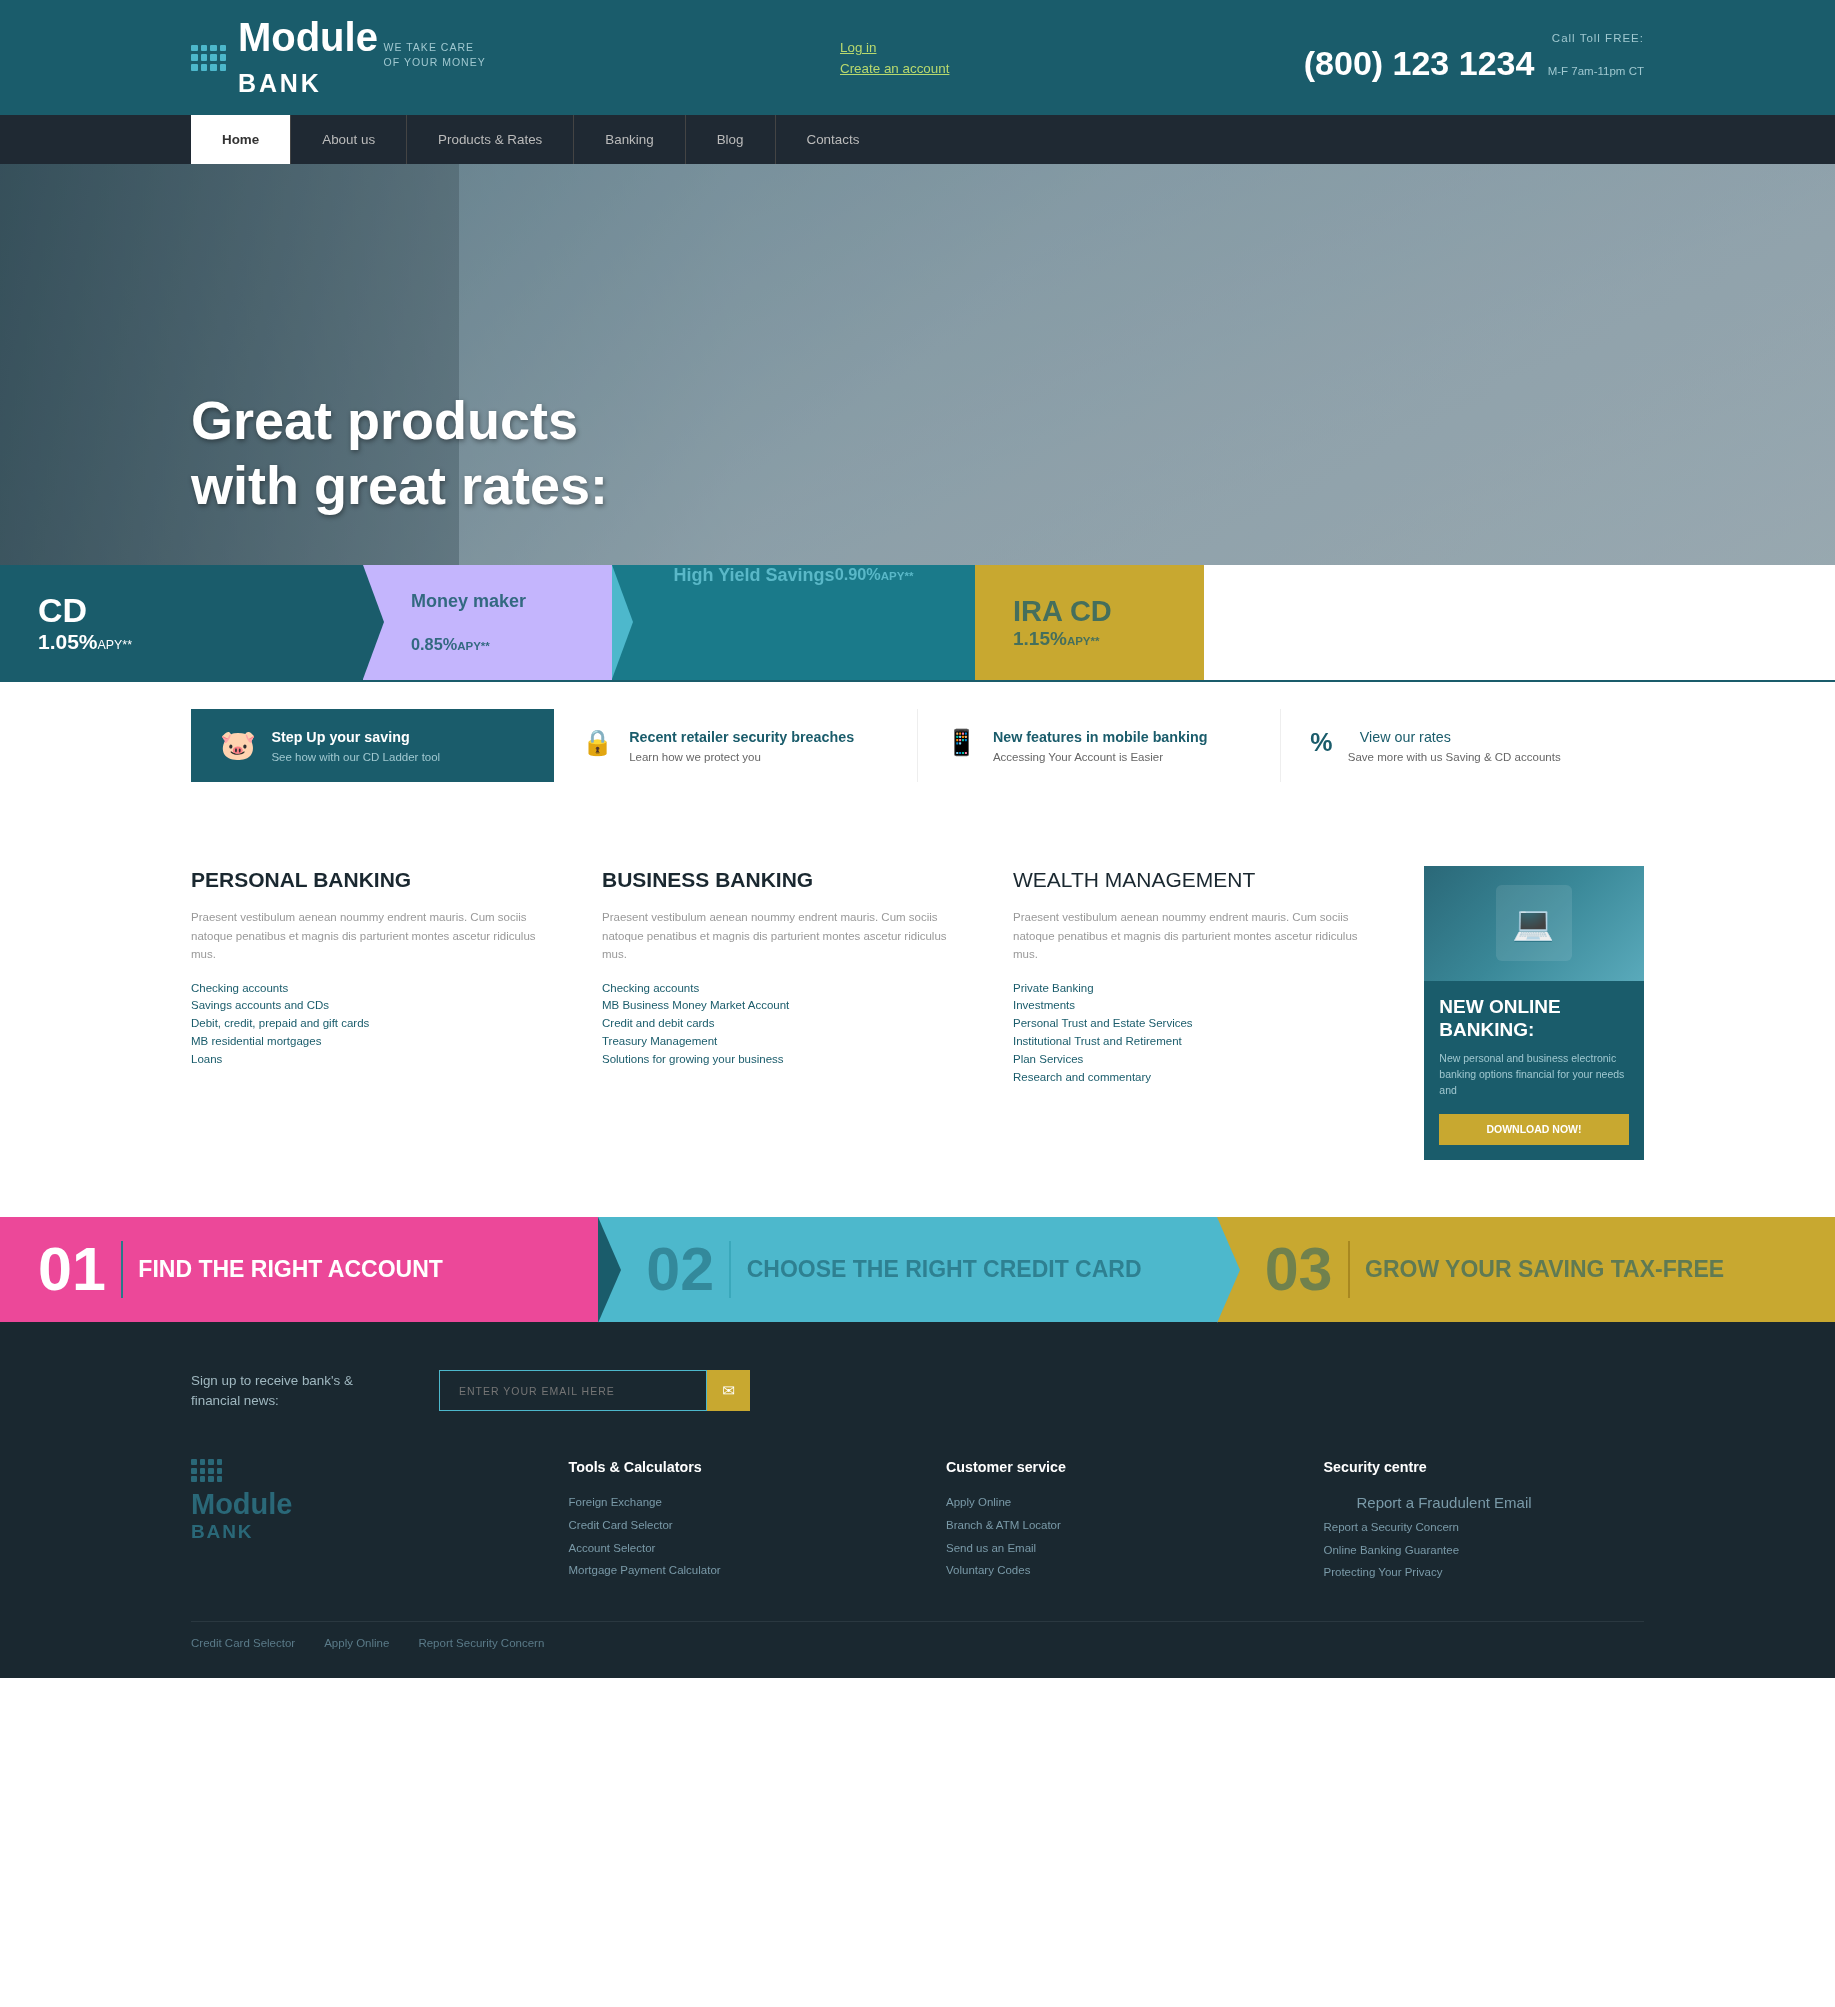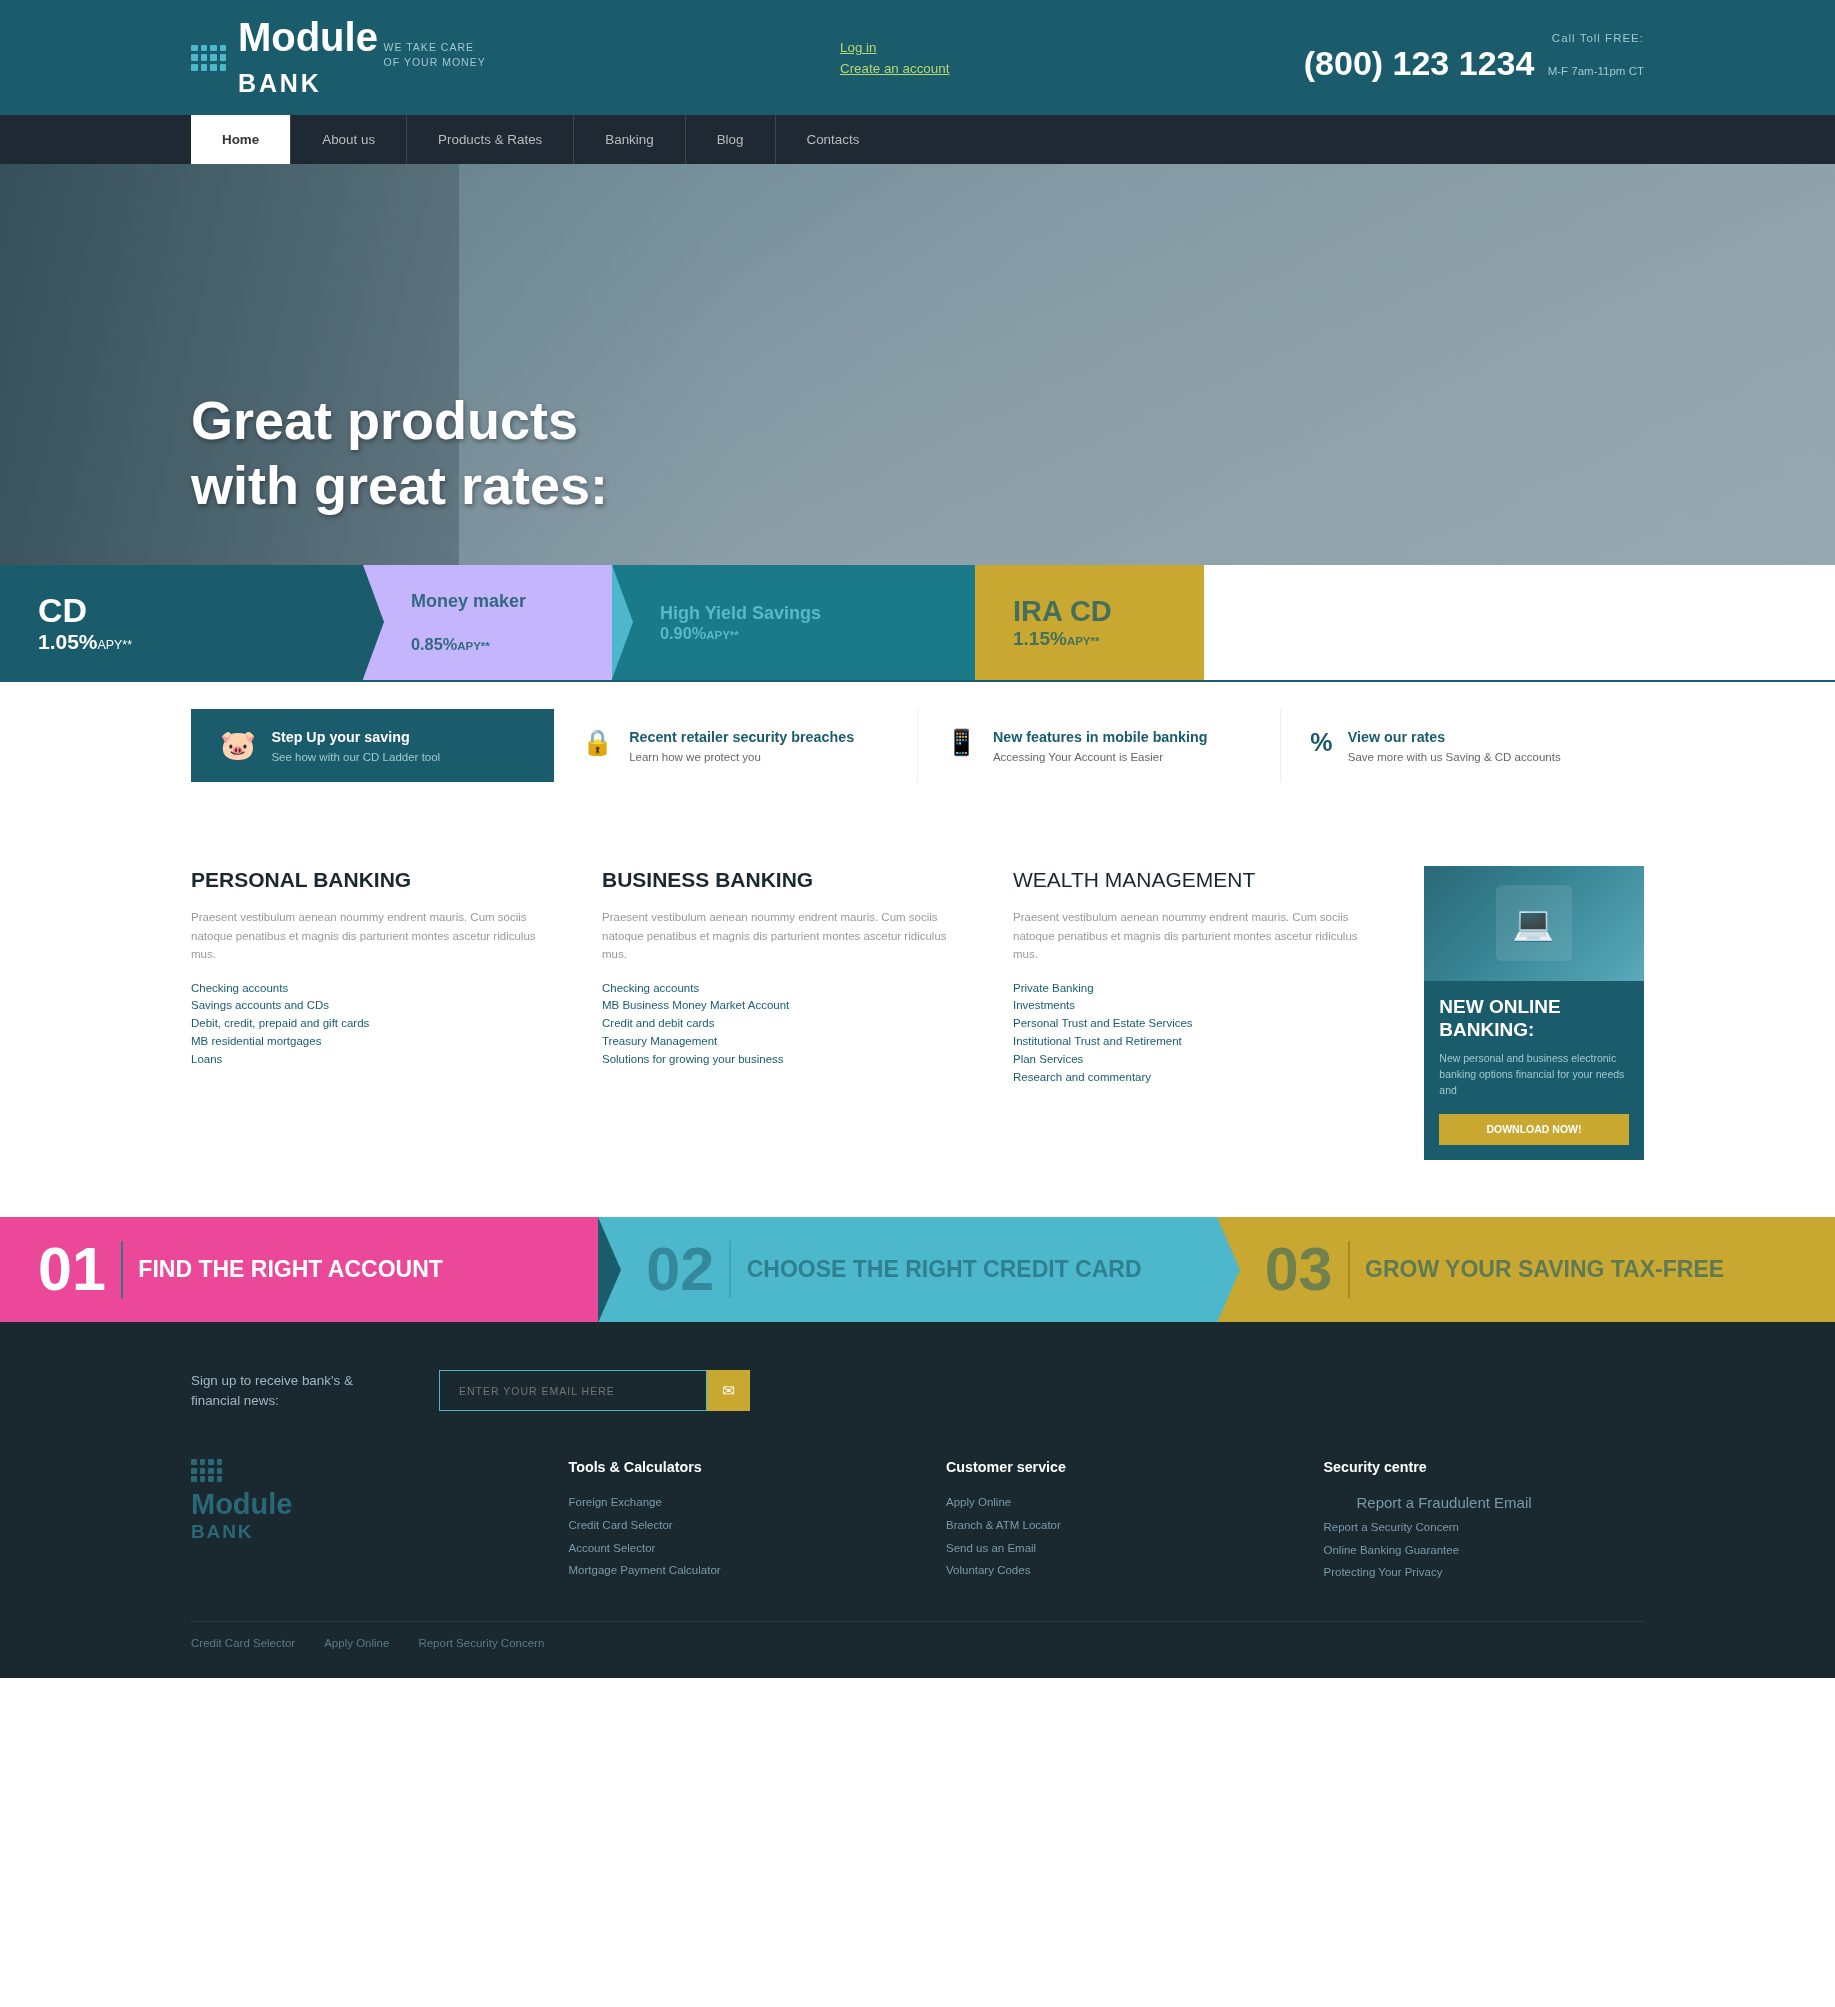--- a/index.html
+++ b/index.html
@@ -74,21 +74,21 @@
   <div style="background:#1a5c6b;color:#fff;padding:0 38px;width:363px;display:flex;flex-direction:column;justify-content:center;position:relative;z-index:5;">
     <div style="font-size:34px;font-weight:bold;color:#fff;">CD</div>
     <div style="font-size:21px;font-weight:bold;color:#fff;"><span>1.05%</span><span style="font-size:12.4px;font-weight:normal;">APY**</span></div>
     <div style="position:absolute;right:-21px;top:0;width:0;height:0;border-top:57px solid transparent;border-bottom:57px solid transparent;border-left:21px solid #1a5c6b;z-index:10;"></div>
   </div>
   <div style="background:#c4b5fd;padding:0 48px;width:249px;display:flex;flex-direction:column;justify-content:center;position:relative;z-index:4;gap:23px;">
     <div style="font-size:18px;font-weight:bold;color:#1a5c6b;opacity:0.85;">Money maker</div>
     <div style="font-size:16.3px;font-weight:bold;color:#1a5c6b;opacity:0.85;"><span>0.85%</span><span style="font-size:11.5px;">APY**</span></div>
     <div style="position:absolute;right:-21px;top:0;width:0;height:0;border-top:57px solid transparent;border-bottom:57px solid transparent;border-left:21px solid #4db8cc;z-index:10;"></div>
   </div>
-  <div style="background:#1a7a8a;padding:0 48px;width:363px;display:flex;flex-direction:column;justify-content:center;">
+  <div style="background:#1a7a8a;padding:0 48px;width:363px;display:flex;flex-direction:row;justify-content:center;">
     <div style="font-size:18px;font-weight:bold;color:#5ab8c8;">High Yield Savings</div>
     <div style="font-size:16.3px;font-weight:bold;color:#5ab8c8;"><span>0.90%</span><span style="font-size:11.5px;">APY**</span></div>
   </div>
   <div style="background:#c8a830;padding:0 38px;width:229px;display:flex;flex-direction:column;justify-content:center;">
     <div style="font-size:29px;font-weight:bold;color:#1a5c6b;opacity:0.75;">IRA CD</div>
     <div style="font-size:19px;font-weight:bold;color:#1a5c6b;opacity:0.75;"><span>1.15%</span><span style="font-size:11.5px;">APY**</span></div>
   </div>
 </div>
 
 <div style="background:#fff;border-top:2.9px solid #1a5c6b;display:flex;padding:27px 191px;gap:0;align-items:stretch;">
@@ -109,21 +109,21 @@
   <div style="display:flex;align-items:flex-start;gap:15.3px;flex:1;padding:19px 29px;border-right:1px solid #eee;">
     <div style="color:#1a5c6b;font-size:25px;">📱</div>
     <div>
       <h3 style="color:#1a5c6b;font-size:14.3px;font-weight:bold;line-height:1.3;margin-bottom:3.8px;">New features in mobile banking</h3>
       <p style="color:#666;font-size:11.5px;">Accessing Your Account is Easier</p>
     </div>
   </div>
   <div style="display:flex;align-items:flex-start;gap:15.3px;flex:1;padding:19px 29px;">
     <div style="color:#1a5c6b;font-size:25px;font-weight:bold;">%</div>
     <div>
-      <h3 style="color:#1a5c6b;font-size:14.3px;font-weight:bold;line-height:1.3;margin-bottom:3.8px;">View our rates</h3>
+      <h3 style="color:#1a5c6b;font-size:14.3px;font-weight:normal;line-height:1.3;margin-bottom:3.8px;margin-left:12px;">View our rates</h3>
       <p style="color:#666;font-size:11.5px;">Save more with us Saving &amp; CD accounts</p>
     </div>
   </div>
 </div>
 
 <div style="padding:57px 191px;display:flex;gap:48px;background:#fff;">
 
   <div style="flex:1;">
     <h2 style="font-size:21px;font-weight:bold;color:#1a2830;line-height:1.3;margin-bottom:15.3px;">PERSONAL BANKING</h2>
     <p style="font-size:11.5px;color:#999;line-height:1.6;margin-bottom:15.3px;">Praesent vestibulum aenean noummy endrent mauris. Cum sociis natoque penatibus et magnis dis parturient montes ascetur ridiculus mus.</p>

